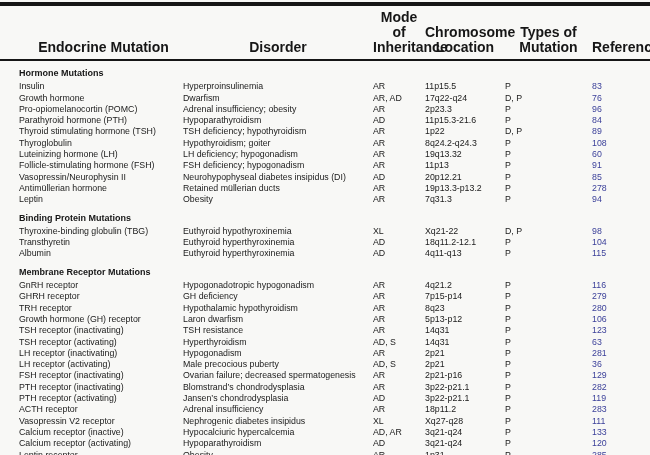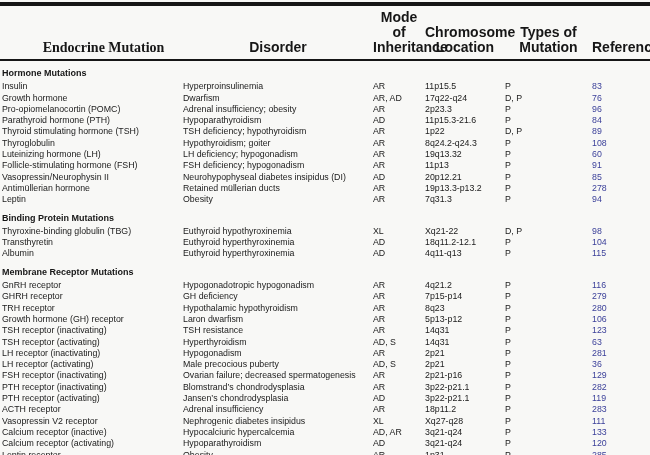--- a/index.html
+++ b/index.html
@@ -37,31 +37,31 @@
     font-size: 14px;
     line-height: 15px;
     font-weight: bold;
     text-align: center;
     vertical-align: bottom;
     white-space: pre-line;
     padding: 4px 0 4px 0;
     border-bottom: 2px solid #161616;
     color: #161616;
   }
-  thead th:first-child { padding-left: 24px; font-family: Liberation Serif, serif; }
+  thead th:first-child { padding-left: 24px; }
   tbody td {
     font-size: 8.8px;
     line-height: 11.3px;
     height: 11.3px;
     padding: 0;
     white-space: nowrap;
     overflow: hidden;
     vertical-align: middle;
   }
-  tbody tr td:first-child { padding-left: 2px; margin-left: 20px; }
+  tbody tr td:first-child { padding-left: 19px; margin-left: 20px; }
   tr.section-row td {
     font-weight: bold;
     font-size: 9px;
     color: #161616;
     padding-top: 7px;
     padding-bottom: 2px;
     height: auto;
   }
   td.ref { color: #3a3f99; }
 </style>

